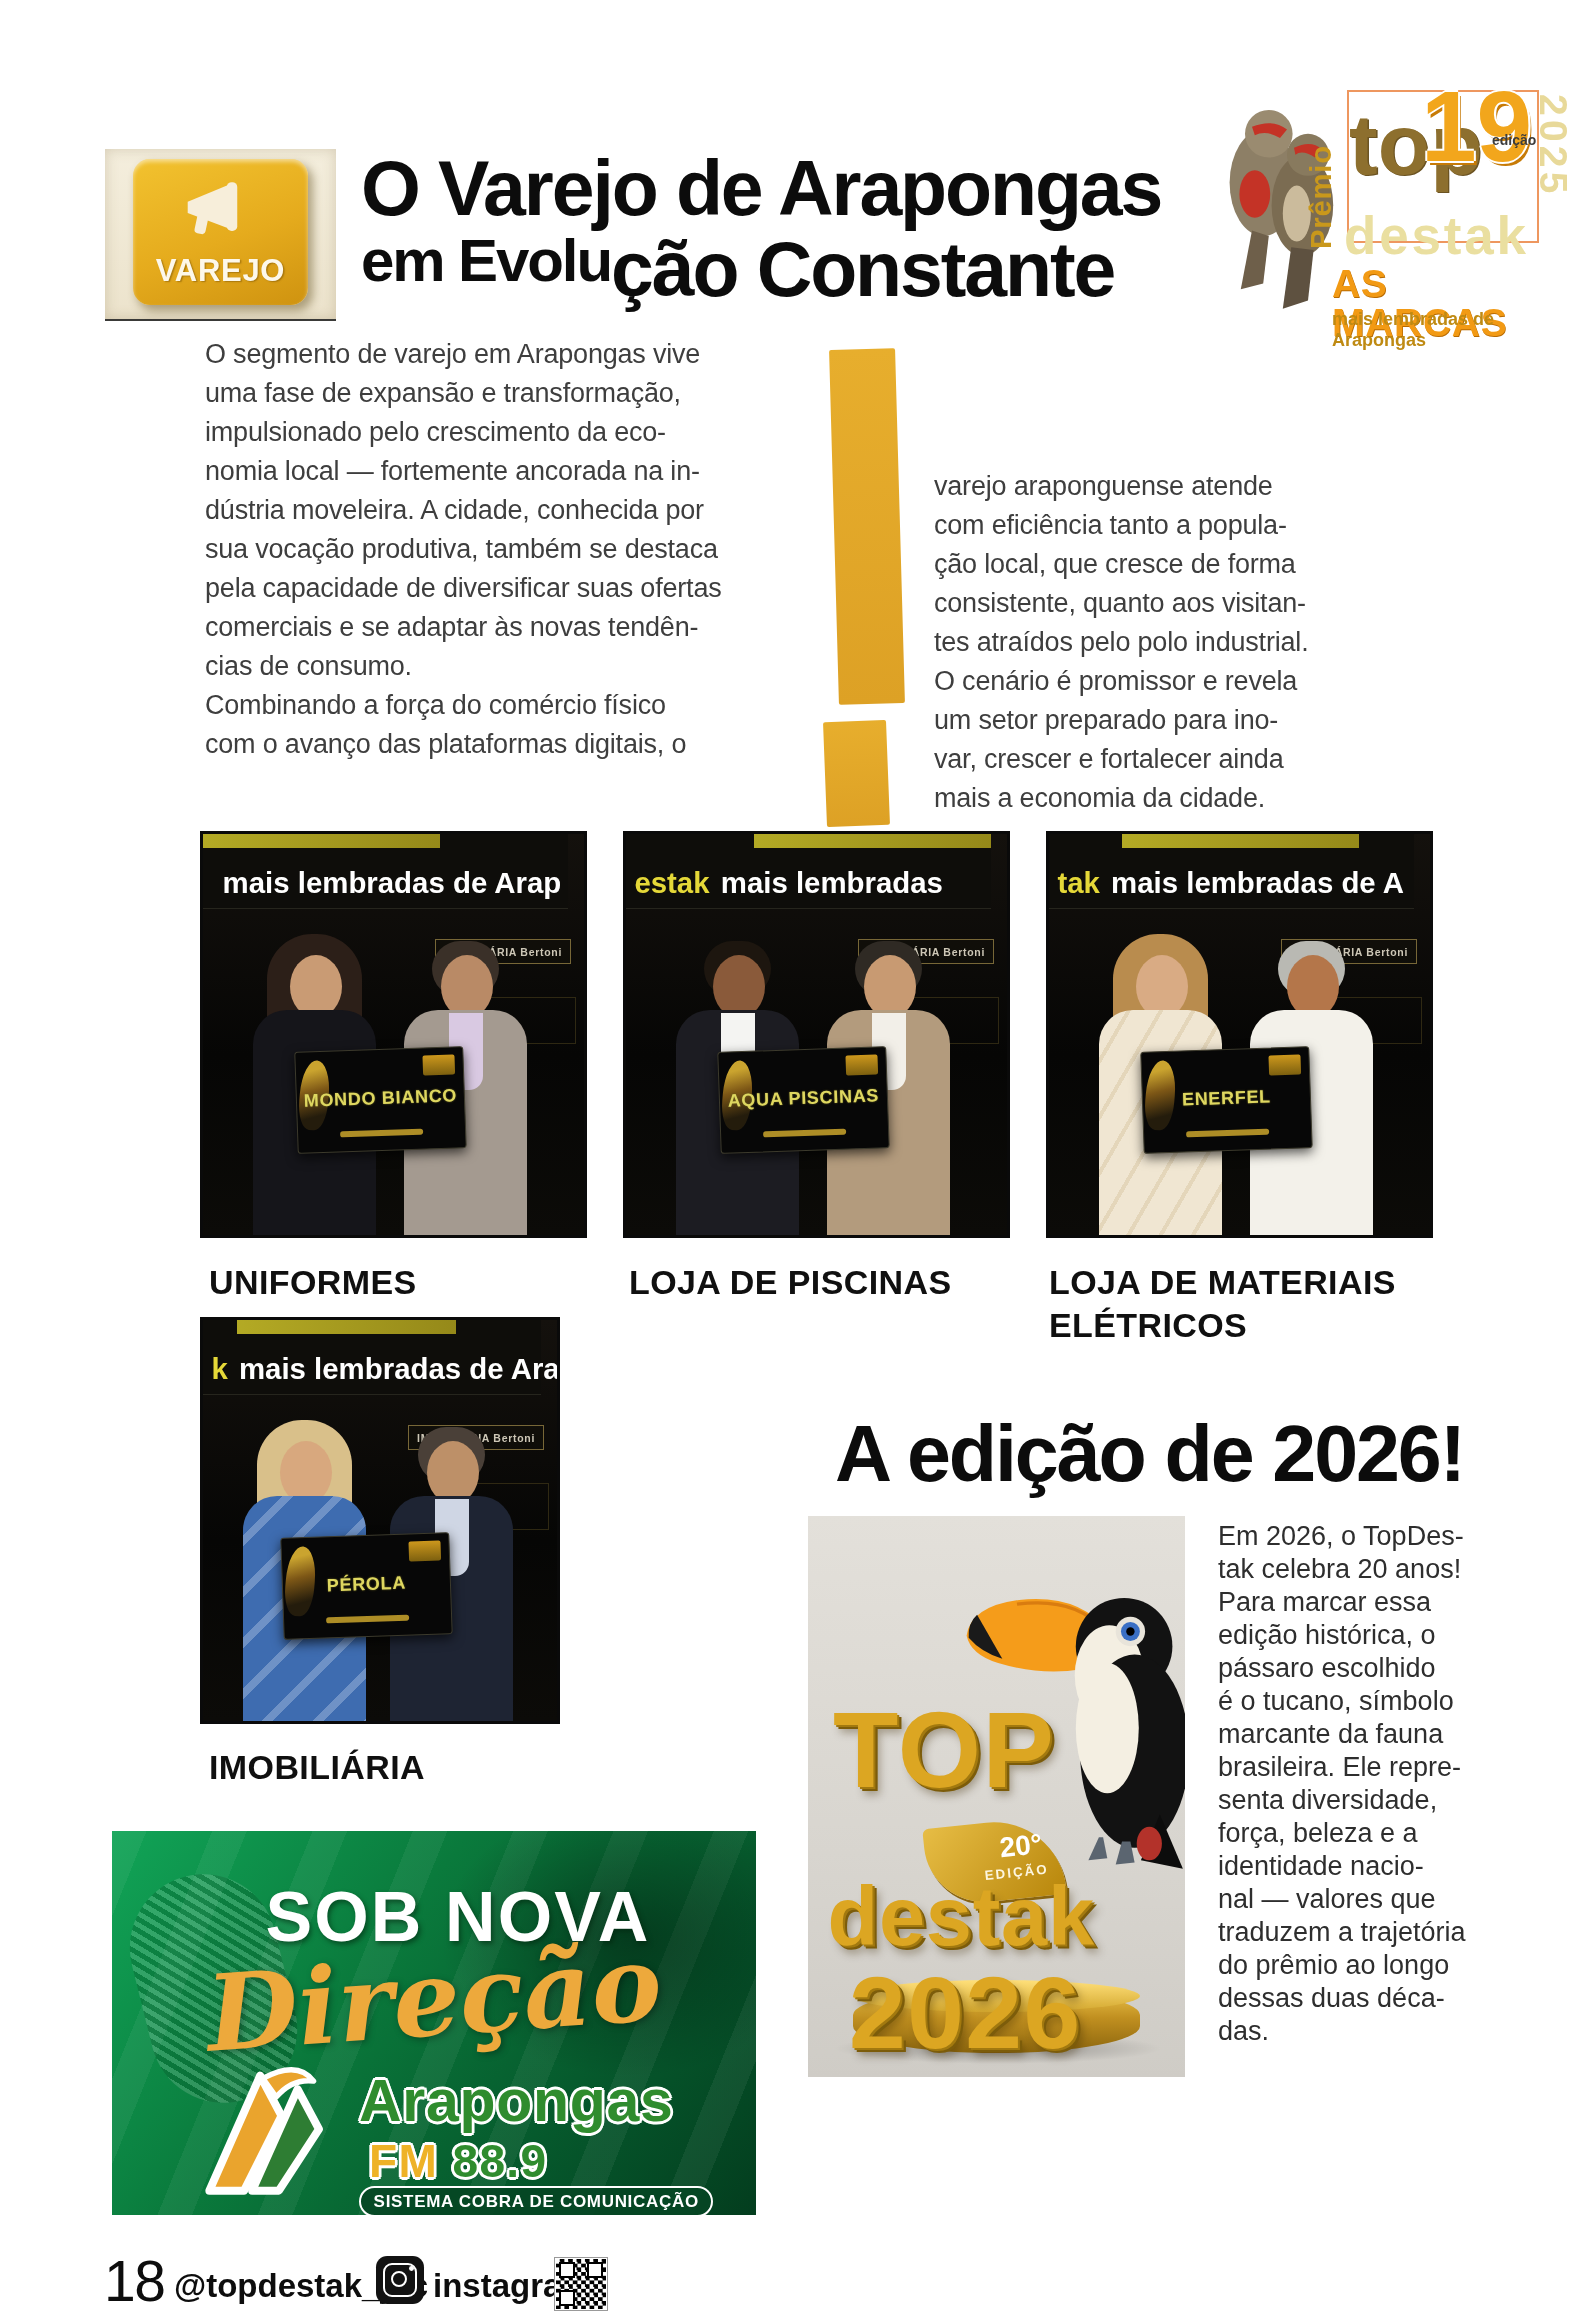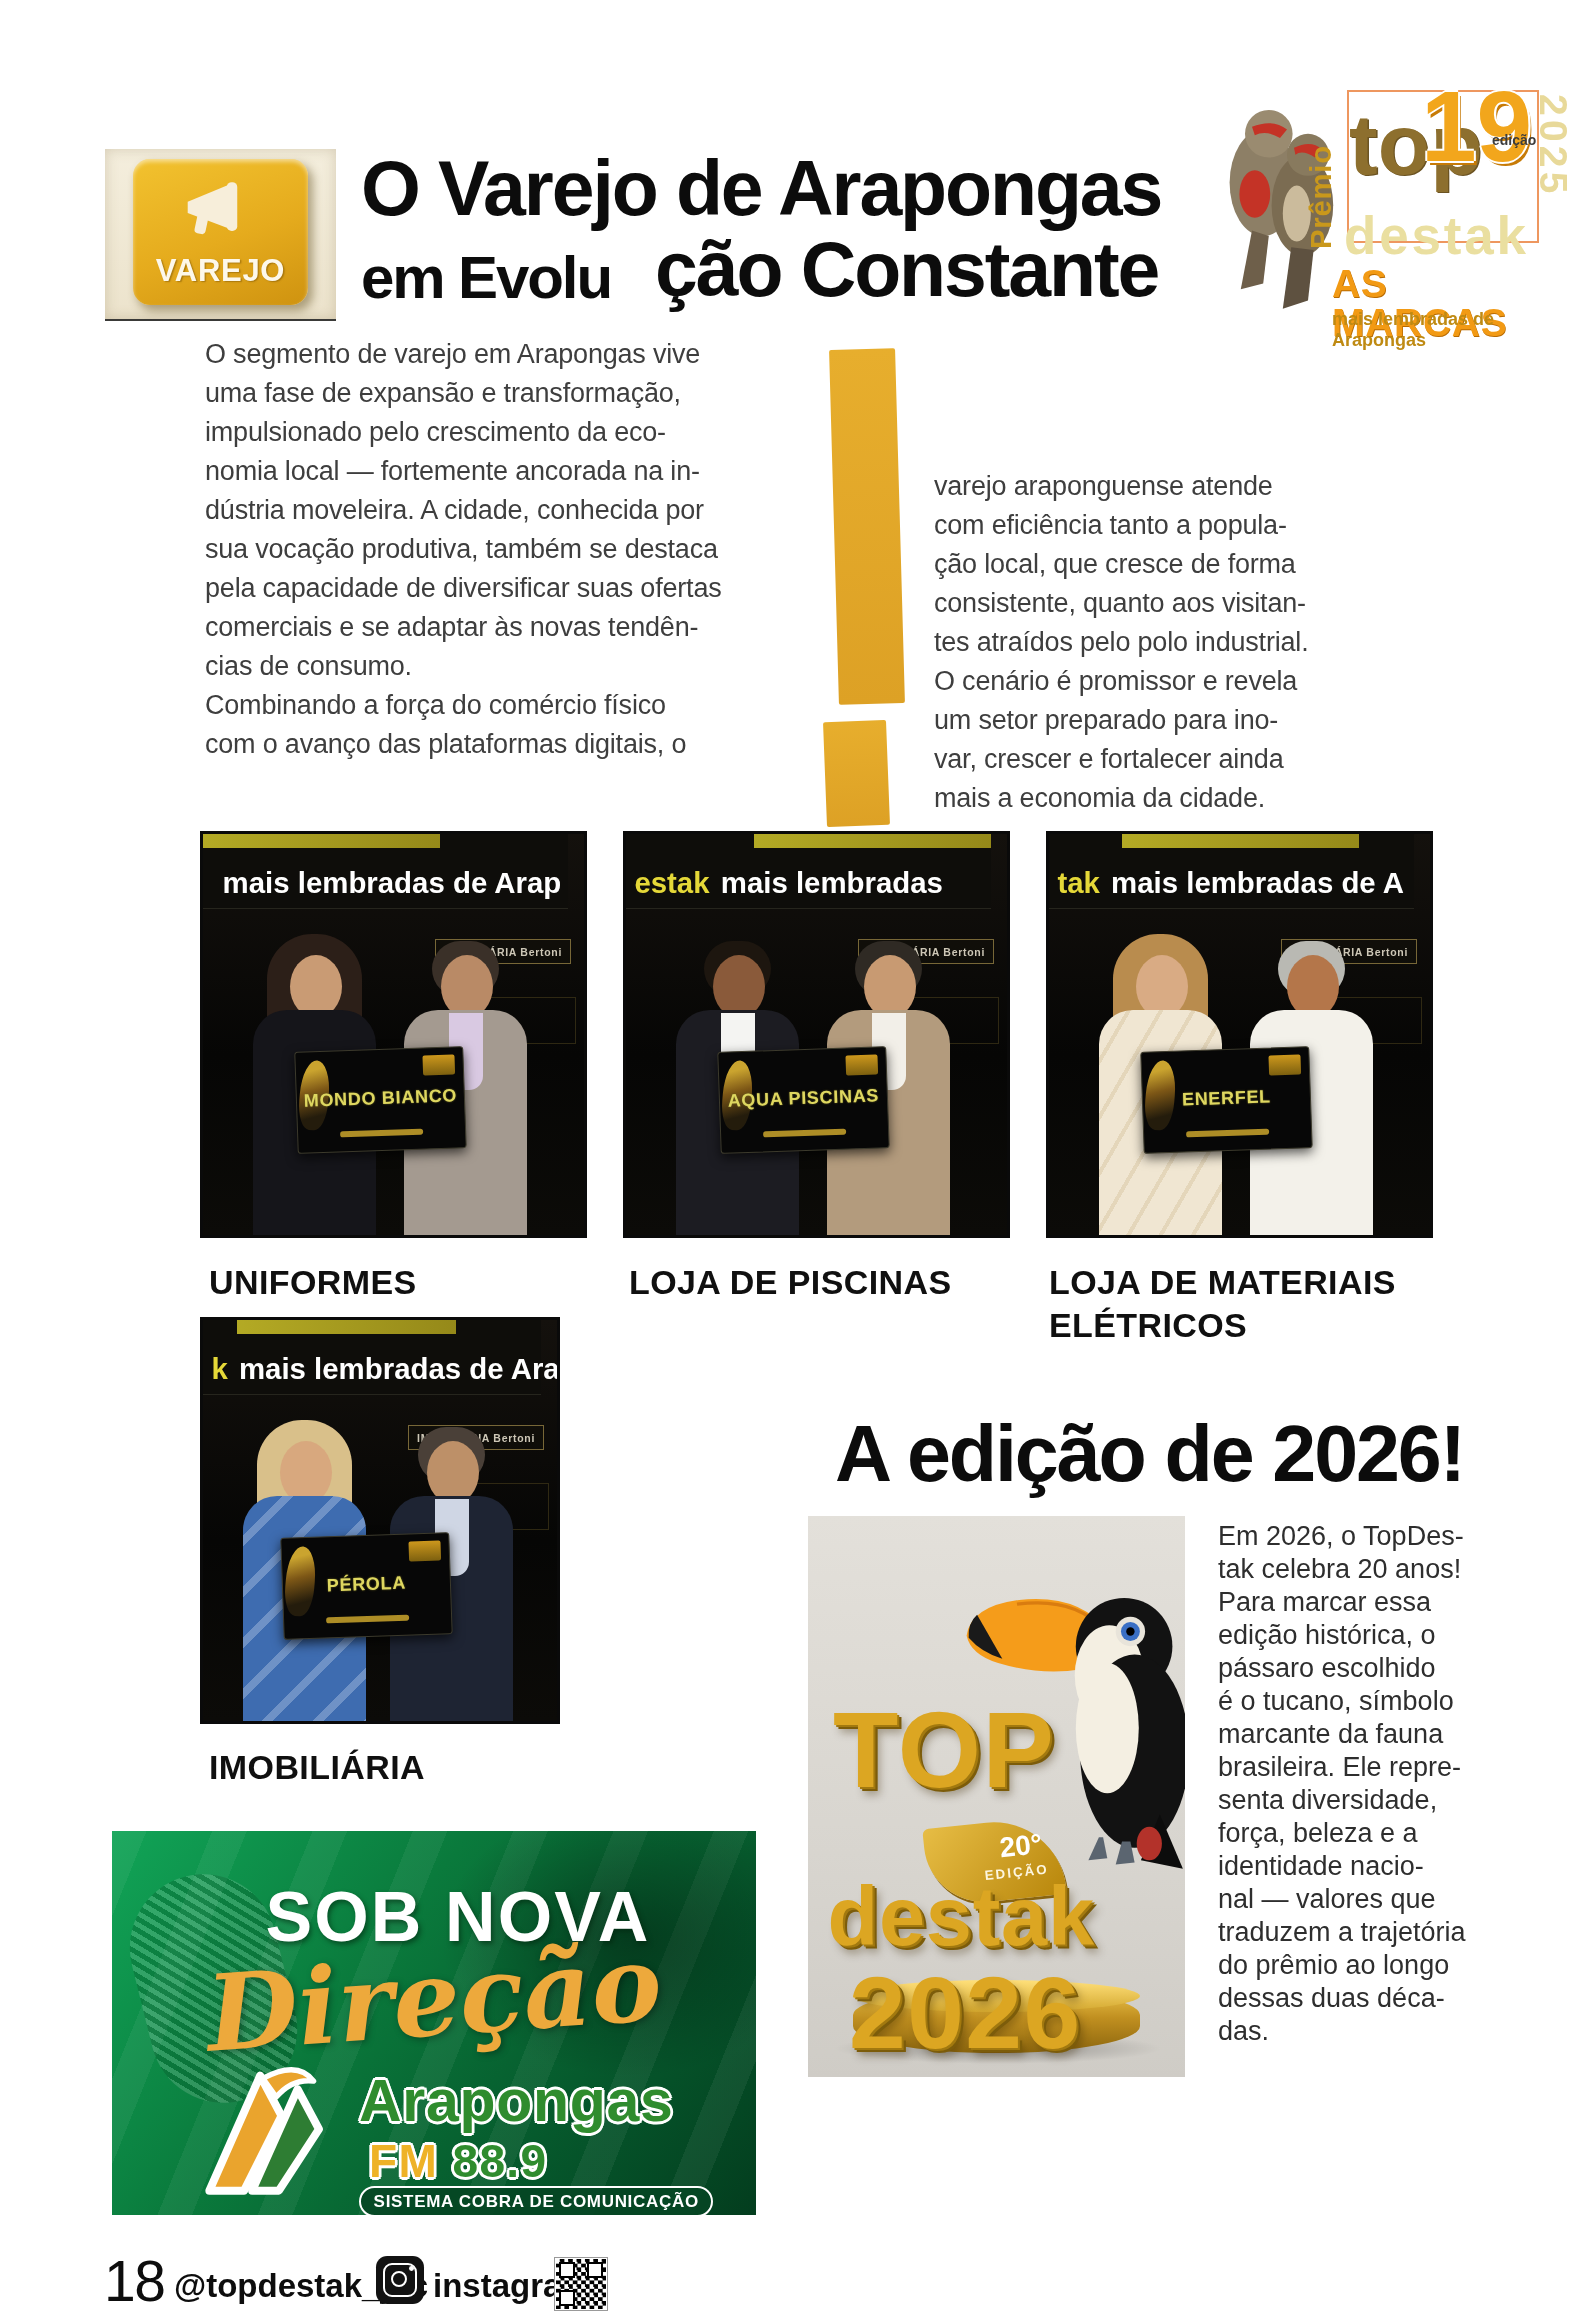--- a/index.html
+++ b/index.html
@@ -13,21 +13,21 @@
   .badge-btn{left:28px;top:9.8px;width:175px;height:146px;border-radius:17px;
              background:linear-gradient(160deg,#f2c22f 0%,#e5ab1d 55%,#cf9310 100%);
              box-shadow:4.2px 5.6px 9.8px rgba(90,70,20,.45), inset 0 2.8px 4.2px rgba(255,255,255,.5);}
   .badge-label{left:0;right:0;bottom:15.4px;text-align:center;font-weight:800;font-size:31px;color:#fdf8ea;
                letter-spacing:0.7px;text-shadow:1.4px 1.4px 1.4px rgba(120,80,0,.5);}
   .badge-mega{left:49px;top:19.6px;}
 
   
   .title{left:361px;top:150px;line-height:1;letter-spacing:-2.1px;color:#0c0c0c;font-weight:800;}
   .title .t1{font-size:77px;}
-  .title .t2{display:flex;align-items:flex-end;margin-top:4.2px;gap:44px;}
+  .title .t2{display:flex;align-items:flex-start;margin-top:4.2px;}
   .title .t2s{font-size:60px;font-weight:800;}
   .title .t2l{font-size:77px;font-weight:800;}
 
   
   .logo{left:1214px;top:86px;width:354px;height:242px;}
   .lg-frame{left:133px;top:4.2px;width:188px;height:149px;border:2.1px solid #e8742a;opacity:.75;}
   .lg-premio{left:90px;top:163px;transform:rotate(-90deg);transform-origin:left top;
              font-size:29.4px;font-weight:800;color:#c9981c;letter-spacing:0.7px;}
   .lg-top{left:135px;top:15.4px;font-size:86px;font-weight:800;color:#8d6f2e;line-height:1;
           text-shadow:1.4px 1.4px 0 #6b5322;}

